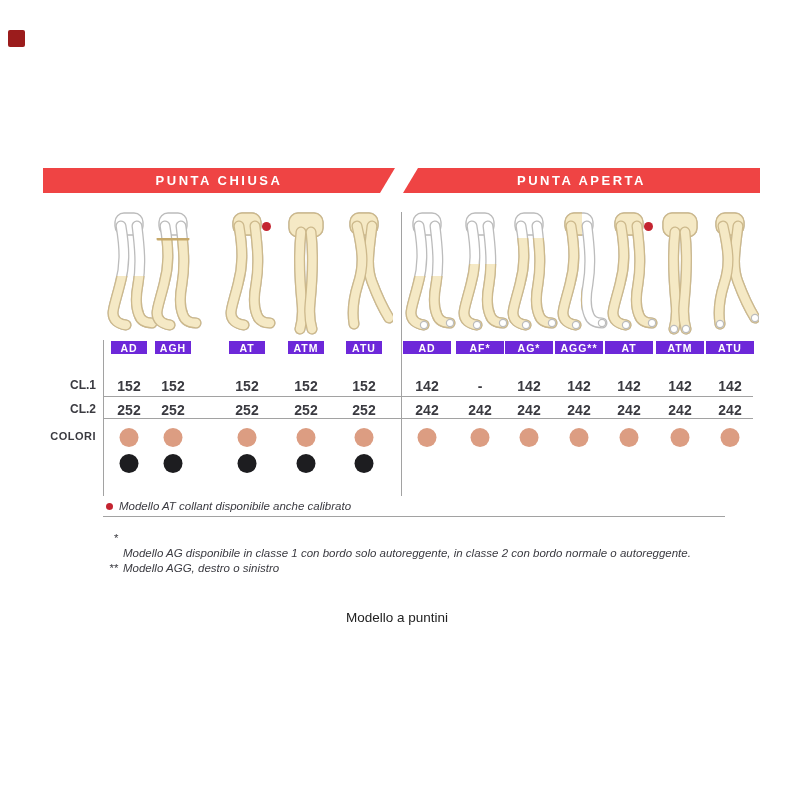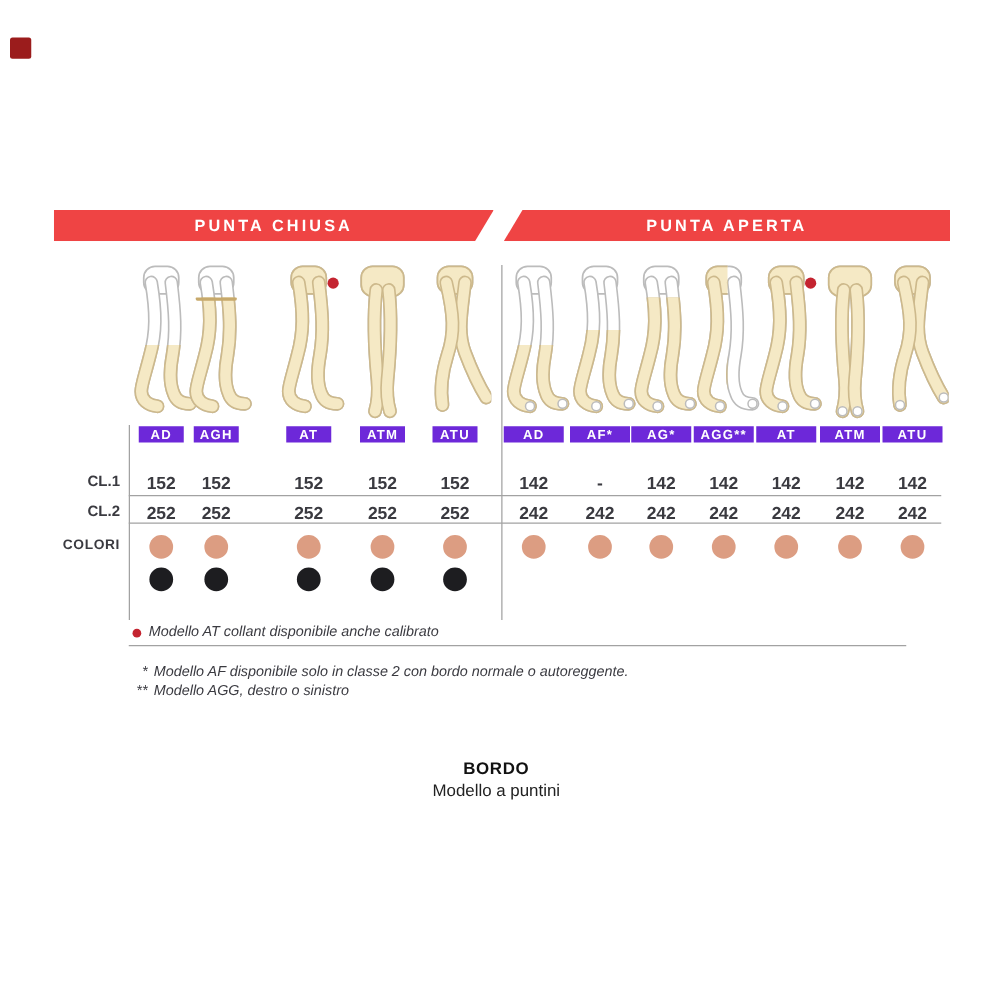--- a/index.html
+++ b/index.html
@@ -355,24 +355,26 @@
 </div>
 
 <div class="fn" id="fn-red">
   <span class="rdot"></span>
   <span>Modello AT collant disponibile anche calibrato</span>
 </div>
 
 <div class="fn" id="fn-ast">
   <div class="fn-row">
     <span class="fn-marker">*</span>
-    <span>Modello AF disponibile solo in classe 2 con bordo normale o autoreggente.</span>
+  </div>
+  <div class="fn-row">
+    <span class="fn-marker"></span>
+    <span>Modello AG disponibile in classe 1 con bordo solo autoreggente, in classe 2 con bordo normale o autoreggente.</span>
   </div>
   <div class="fn-row">
     <span class="fn-marker">**</span>
     <span>Modello AGG, destro o sinistro</span>
   </div>
 </div>
 
 <div id="footer">
-  <div class="t">BORDO</div>
   <div class="s">Modello a puntini</div>
 </div>
 
 </body></html>

